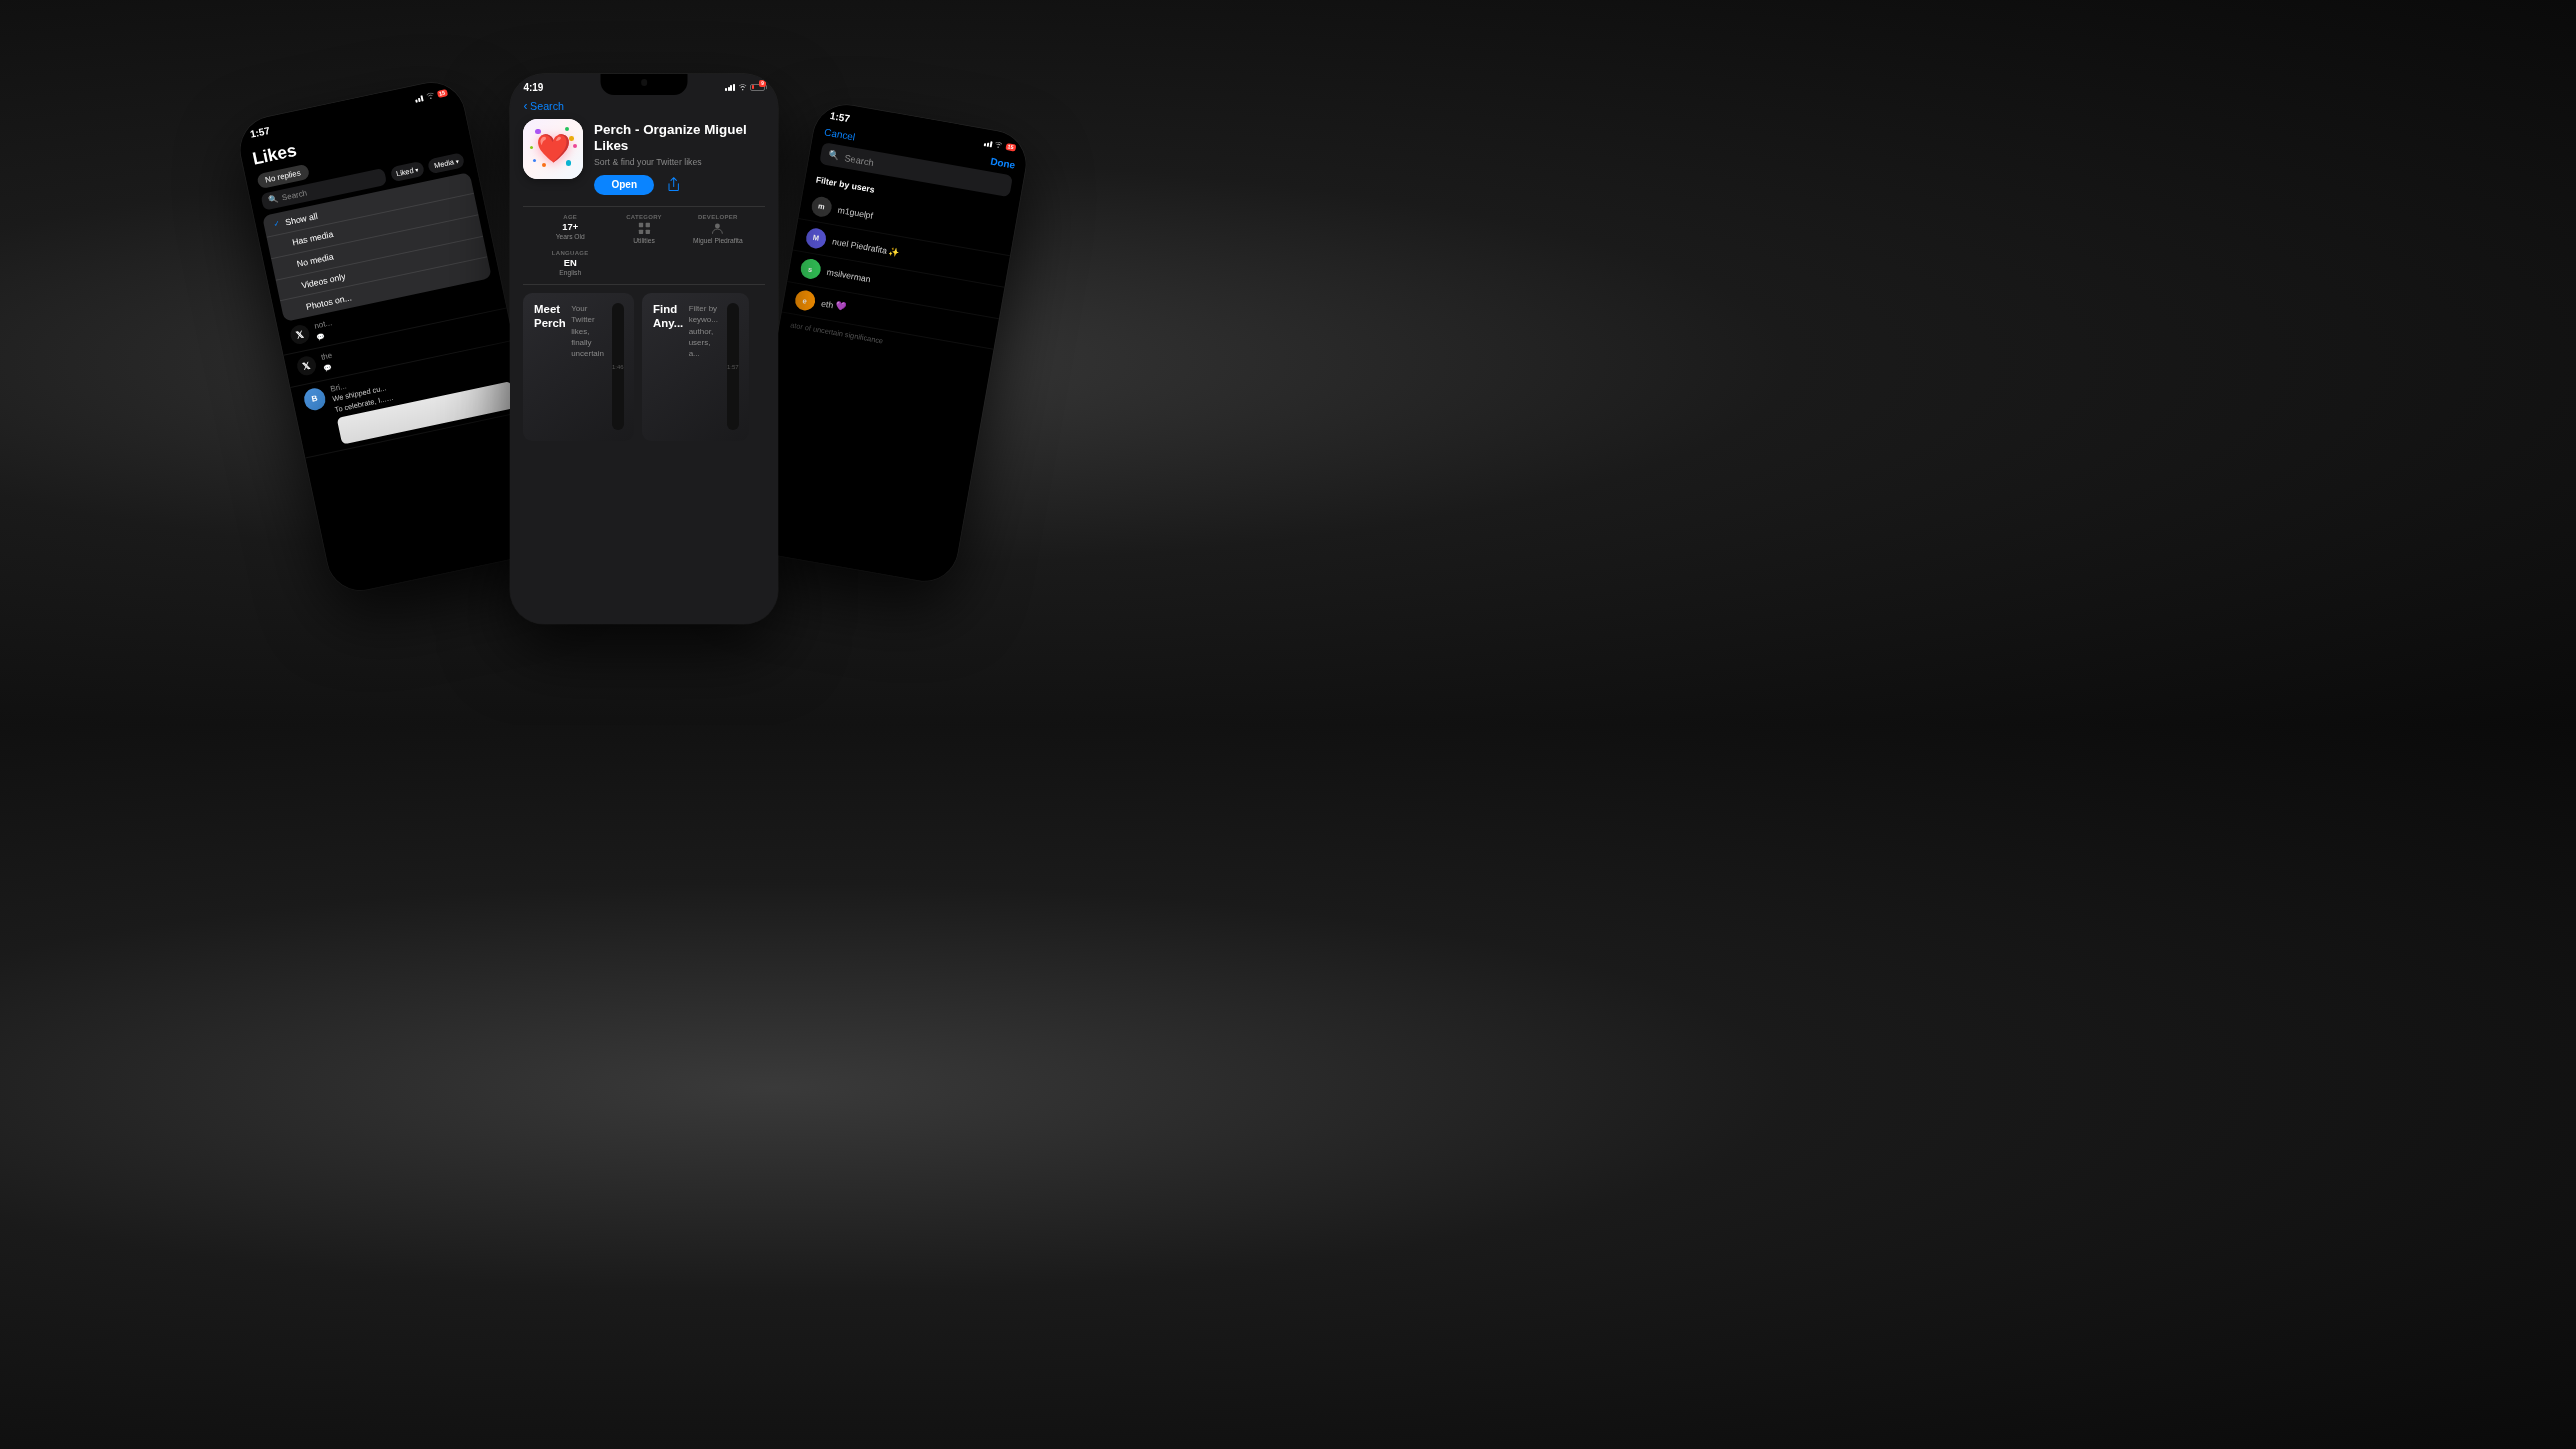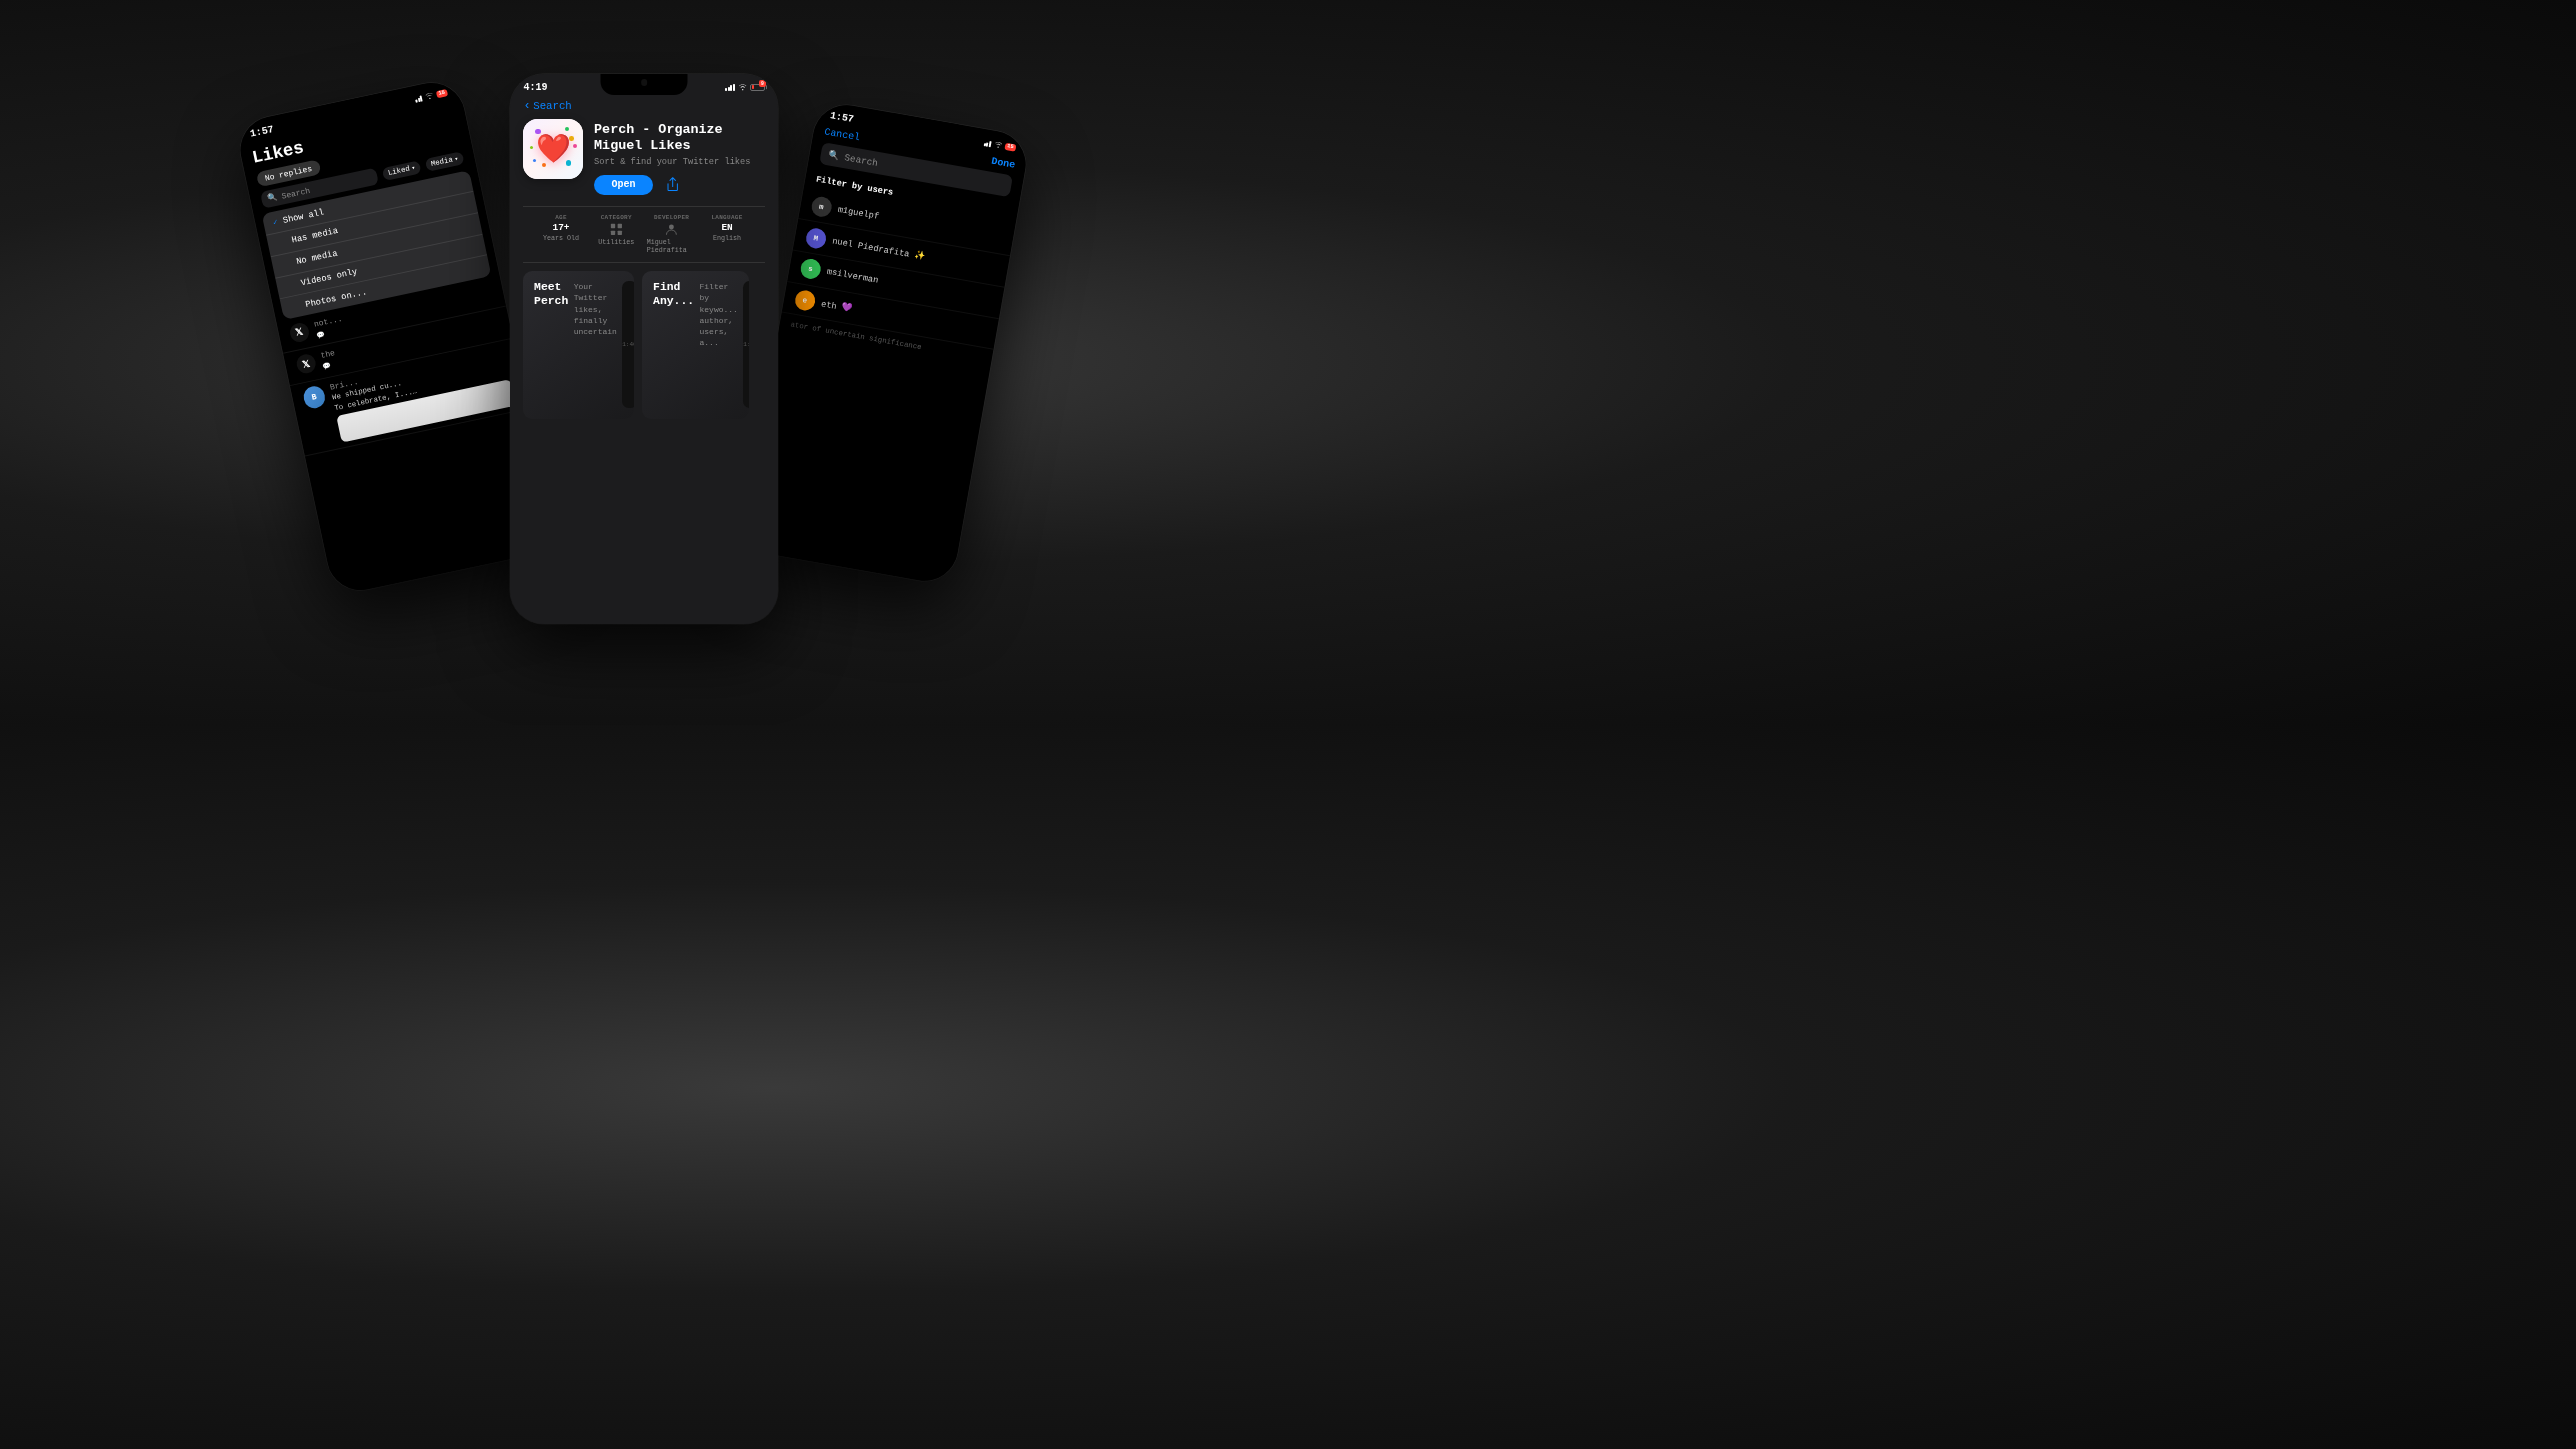--- a/index.html
+++ b/index.html
@@ -16,21 +16,20 @@
       position: relative;
     }
 
     .scene {
       position: relative;
       width: 805px;
       height: 604px;
       display: flex;
       align-items: center;
       justify-content: center;
-      font-family: Liberation Mono, monospace;
     }
 
     
     .phone {
       position: absolute;
       border-radius: 34px;
       background: #1c1c1e;
       overflow: hidden;
       box-shadow: 0 27px 67px rgba(0,0,0,0.8), 0 0 0 0.7px rgba(255,255,255,0.08);
     }
@@ -431,21 +430,21 @@
     }
 
     .divider {
       height: 0.3px;
       background: rgba(255,255,255,0.1);
       margin: 0 13.4px;
     }
 
     .meta-row {
       display: grid;
-      grid-template-columns: repeat(4, 1fr);
+      grid-template-columns: repeat(3, 1fr);
       padding: 8px 26px;
       gap: 5.4px;
     }
 
     .meta-item {
       display: flex;
       flex-direction: column;
       align-items: center;
       gap: 1.3px;
     }

